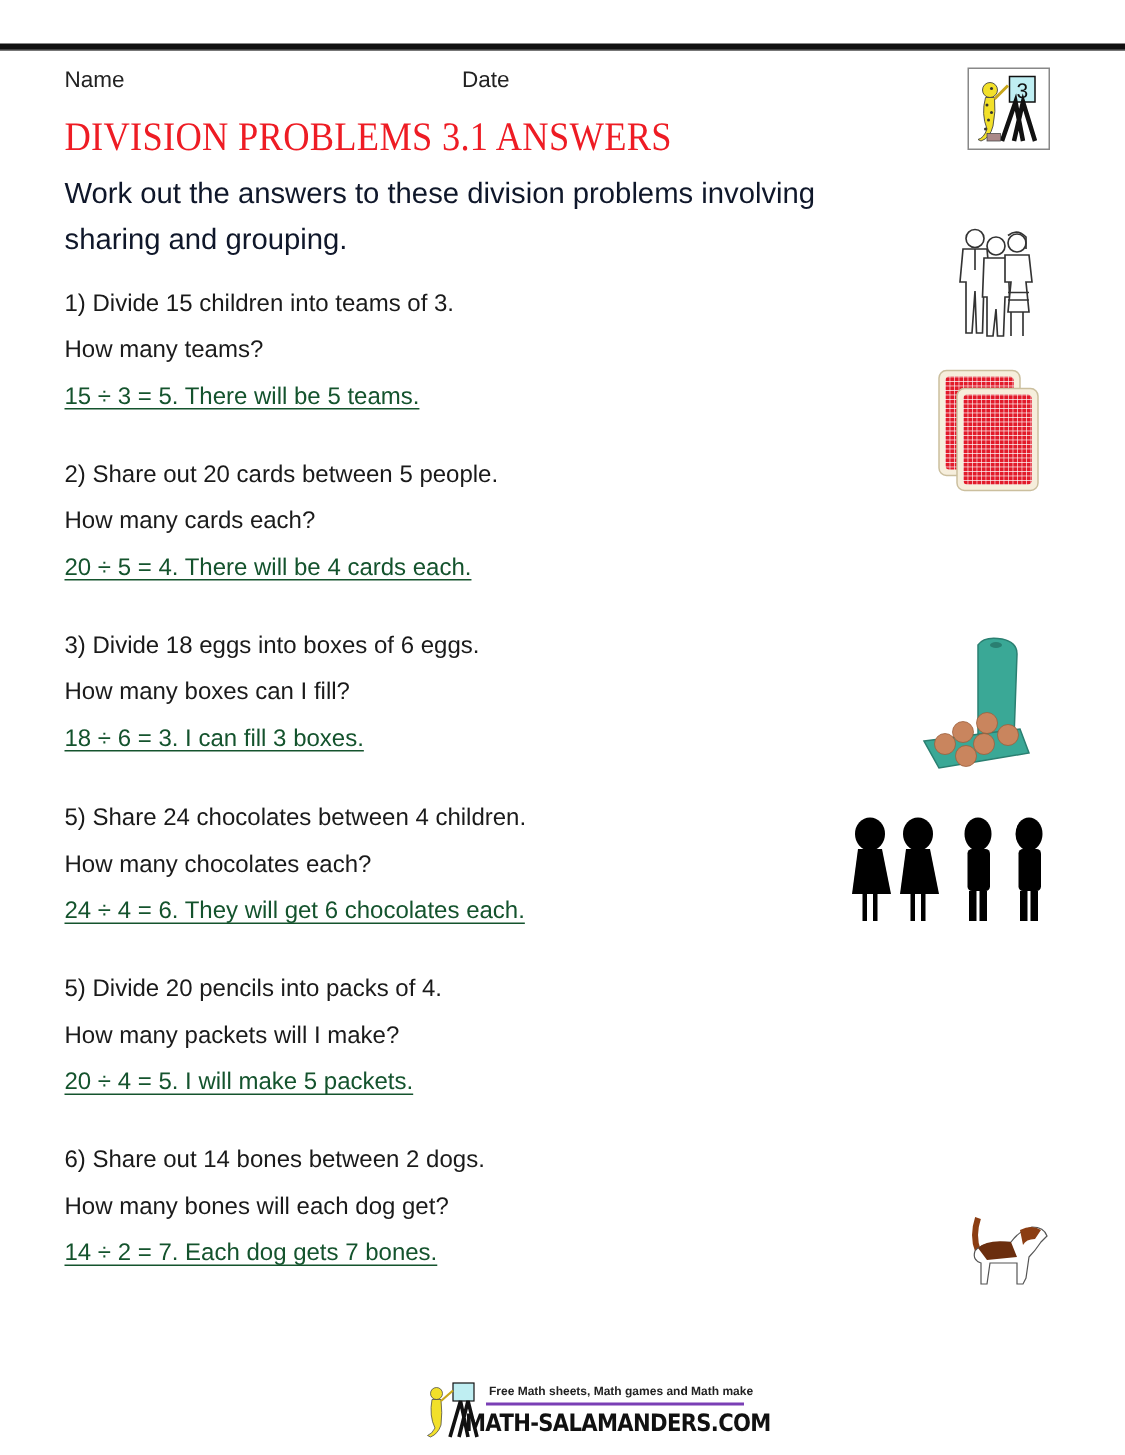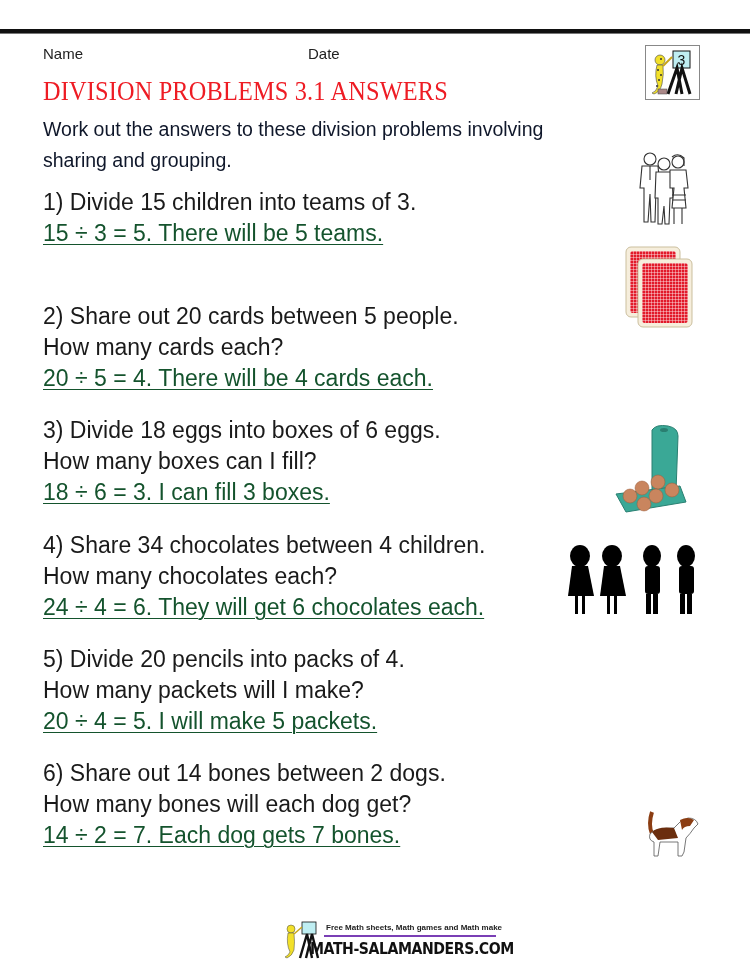--- a/index.html
+++ b/index.html
@@ -4,21 +4,21 @@
   <style>
     html, body { margin: 0; padding: 0; background: #ffffff; }
     body { width: 750px; height: 970px; position: relative; overflow: hidden;
            font-family: "Liberation Sans", "DejaVu Sans", sans-serif; color: #1a1a1a; }
     .topline { position: absolute; left: 0; top: 29px; width: 750px; height: 4px; background: #111; border-bottom: 1px solid #777; }
     .label-small { position: absolute; top: 45px; font-size: 15px; color: #222; }
     .title { position: absolute; left: 43px; top: 76px; font-family: "Liberation Serif", "DejaVu Serif", serif;
              font-size: 27px; color: #ee1c24; letter-spacing: 0.2px; margin: 0; font-weight: normal; transform: scaleX(0.9); transform-origin: left; }
     .logo-box { position: absolute; left: 645px; top: 45px; width: 53px; height: 53px; border: 1px solid #888; background: #fff; }
     .intro { position: absolute; left: 43px; top: 114px; width: 560px; font-size: 19.5px; line-height: 31px; color: #0f172a; }
-    .problem { position: absolute; left: 43px; width: 560px; font-size: 23px; line-height: 31px; }
+    .problem { position: absolute; left: 43px; width: 560px; font-size: 16px; line-height: 31px; }
     .problem .q, .problem .h { color: #1a1a1a; display: block; }
     .problem .a { color: #14532d; text-decoration: underline; text-decoration-thickness: 1px; text-underline-offset: 3px; display: inline-block; }
     .pic { position: absolute; }
     .footer { position: absolute; left: 282px; top: 920px; width: 240px; height: 40px; }
     .footer .tag { position: absolute; left: 44px; top: 3px; font-size: 8px; font-weight: bold; color: #222; white-space: nowrap; }
     .footer .rule { position: absolute; left: 42px; top: 15px; width: 172px; height: 2px; background: #7a3fb5; }
     .footer .site { position: absolute; left: 28px; top: 19px; font-size: 16px; font-weight: bold; letter-spacing: -0.5px; color: #111; font-family: "DejaVu Sans", sans-serif; transform: scaleX(0.88); transform-origin: left; white-space: nowrap; }
   </style>
 </head>
 <body>
@@ -44,34 +44,35 @@
       <circle cx="11" cy="40" r="1" fill="#333"></circle>
     <circle cx="15" cy="13" r="1" fill="#333"></circle>
     <rect x="12" y="43" width="9" height="5" fill="#a88" stroke="#444" stroke-width="0.5"></rect>
   </svg>
 </div>
 
 <div class="intro">Work out the answers to these division problems involving sharing and grouping.</div>
 
 <div class="problem" style="top:187px">
   <span class="q">1) Divide 15 children into teams of 3.</span>
+  <span class="h">How many teams?</span>
   <span class="a">15 ÷ 3 = 5. There will be 5 teams.</span>
 </div>
 <div class="problem" style="top:301px">
   <span class="q">2) Share out 20 cards between 5 people.</span>
   <span class="h">How many cards each?</span>
   <span class="a">20 ÷ 5 = 4. There will be 4 cards each.</span>
 </div>
 <div class="problem" style="top:415px">
   <span class="q">3) Divide 18 eggs into boxes of 6 eggs.</span>
   <span class="h">How many boxes can I fill?</span>
   <span class="a">18 ÷ 6 = 3. I can fill 3 boxes.</span>
 </div>
 <div class="problem" style="top:530px">
-  <span class="q">4) Share 34 chocolates between 4 children.</span>
+  <span class="q">5) Share 24 chocolates between 4 children.</span>
   <span class="h">How many chocolates each?</span>
   <span class="a">24 ÷ 4 = 6. They will get 6 chocolates each.</span>
 </div>
 <div class="problem" style="top:644px">
   <span class="q">5) Divide 20 pencils into packs of 4.</span>
   <span class="h">How many packets will I make?</span>
   <span class="a">20 ÷ 4 = 5. I will make 5 packets.</span>
 </div>
 <div class="problem" style="top:758px">
   <span class="q">6) Share out 14 bones between 2 dogs.</span>

